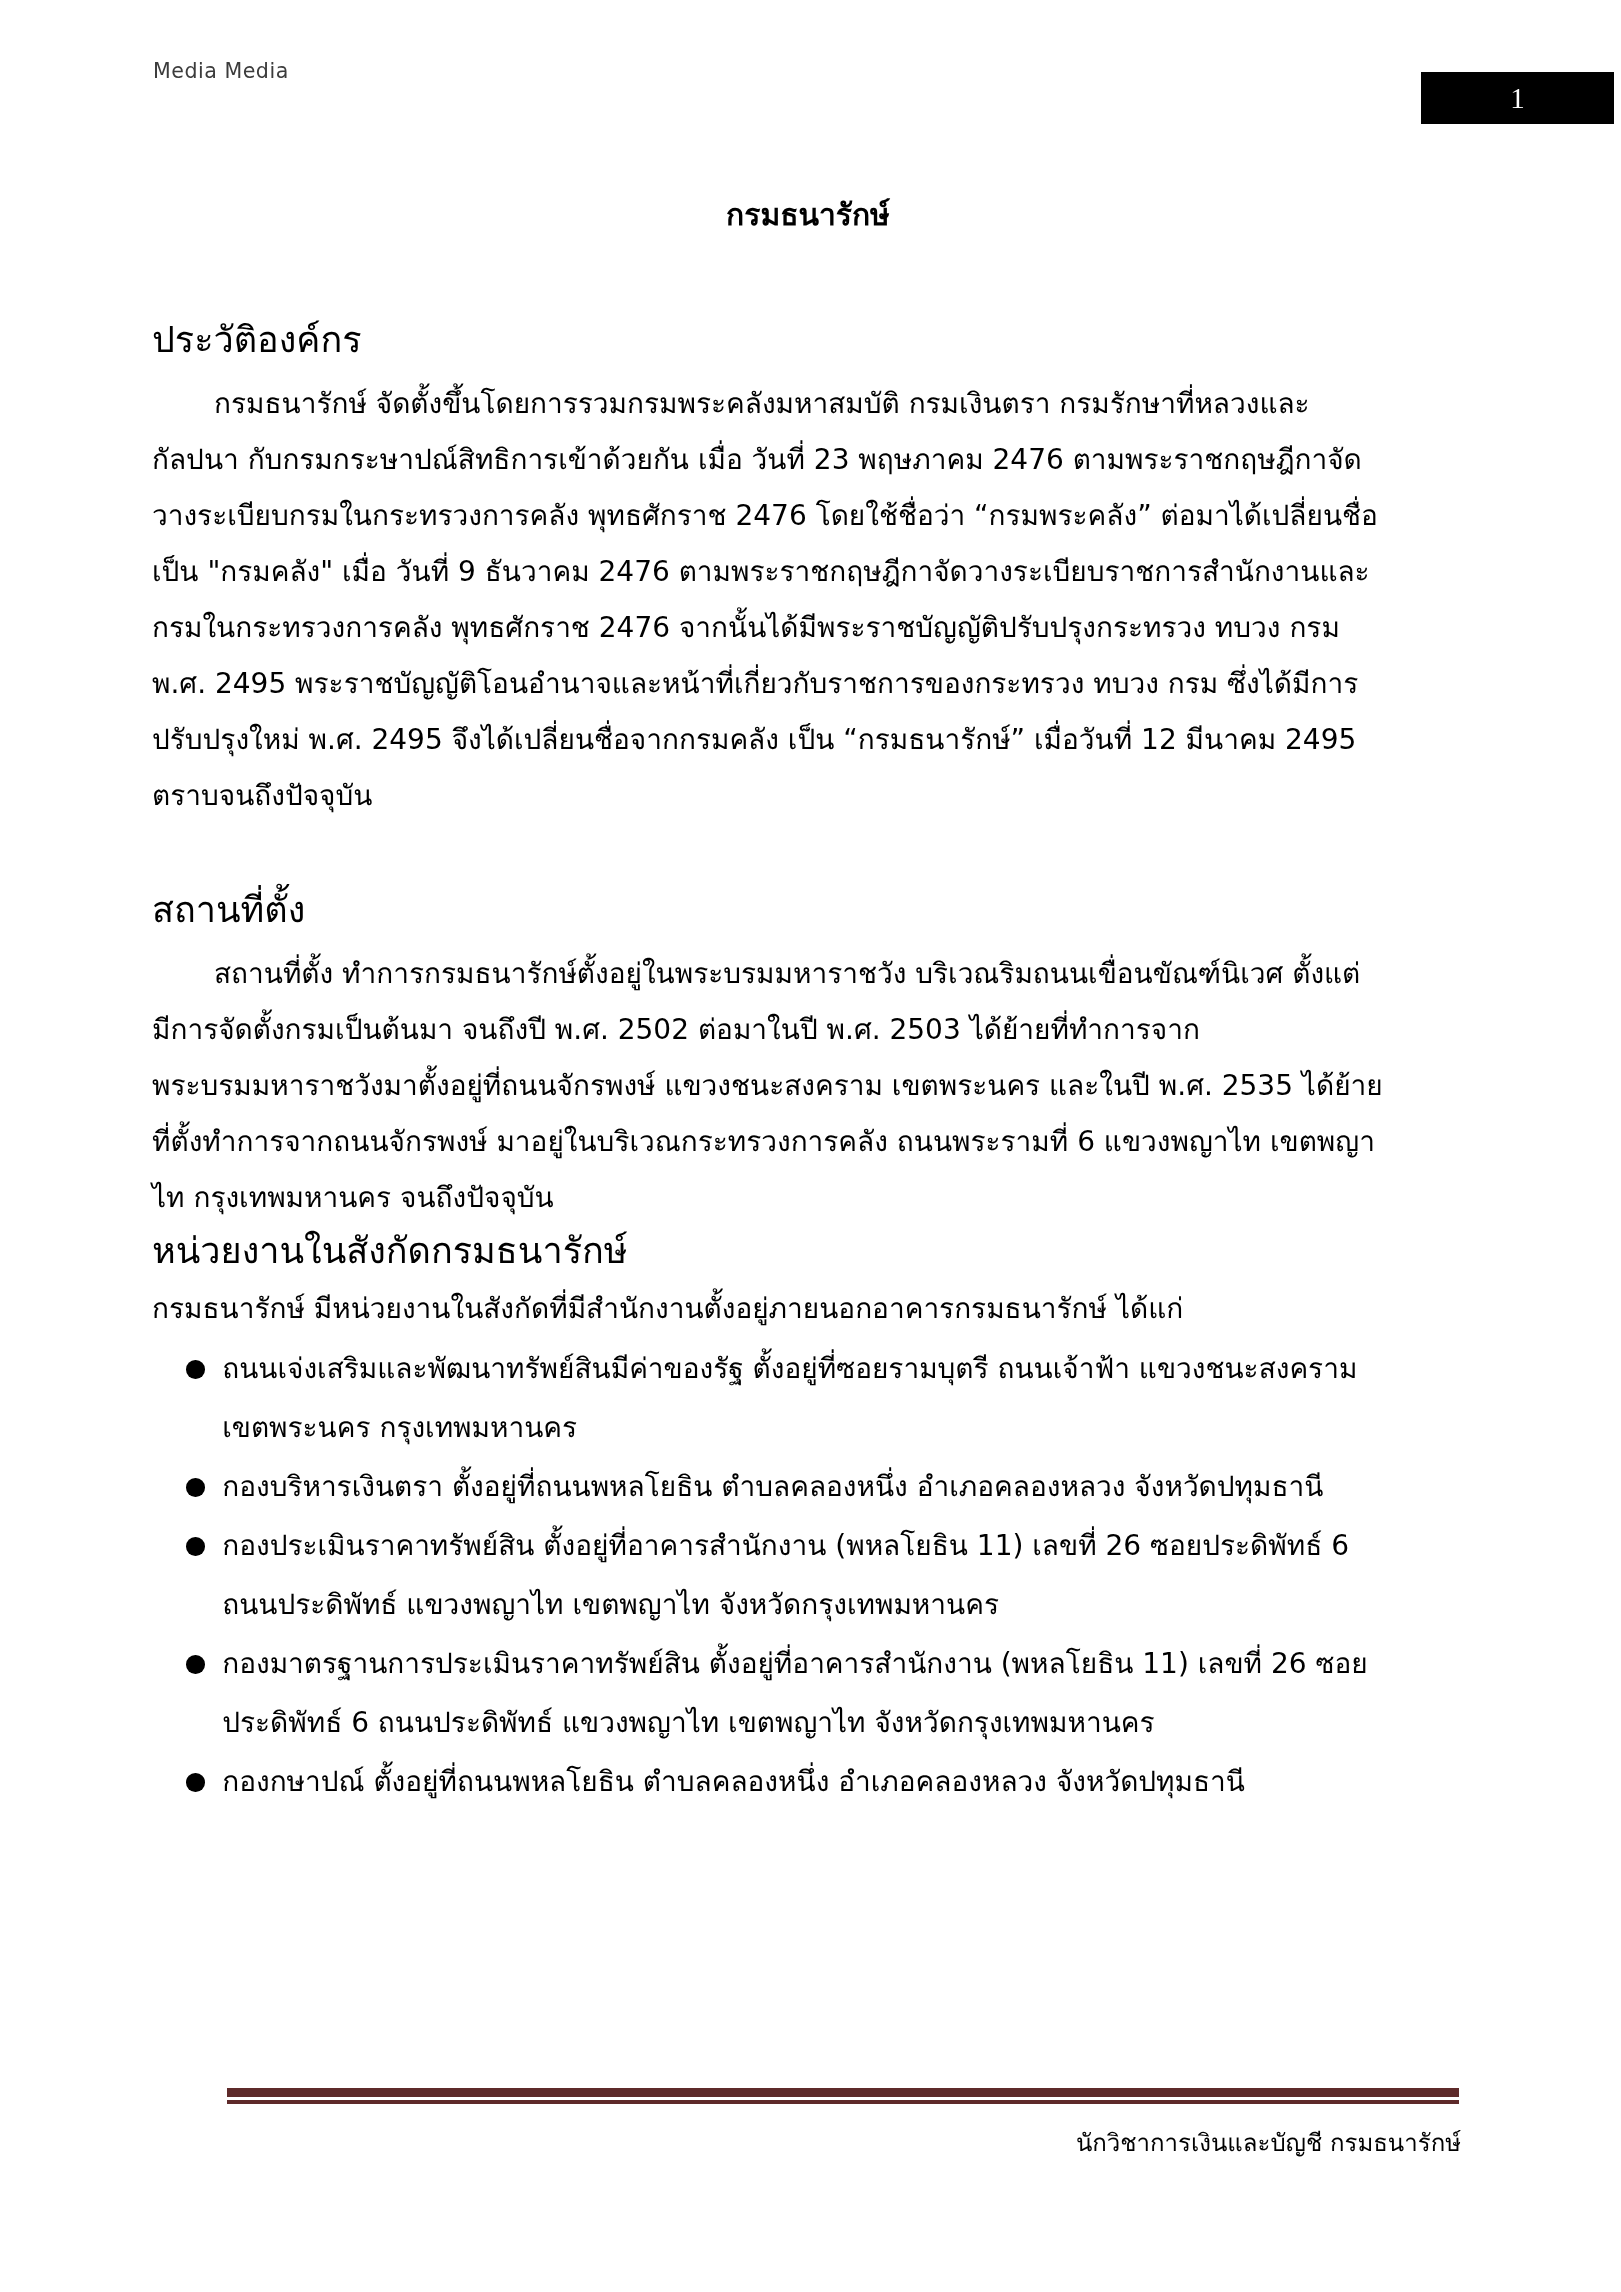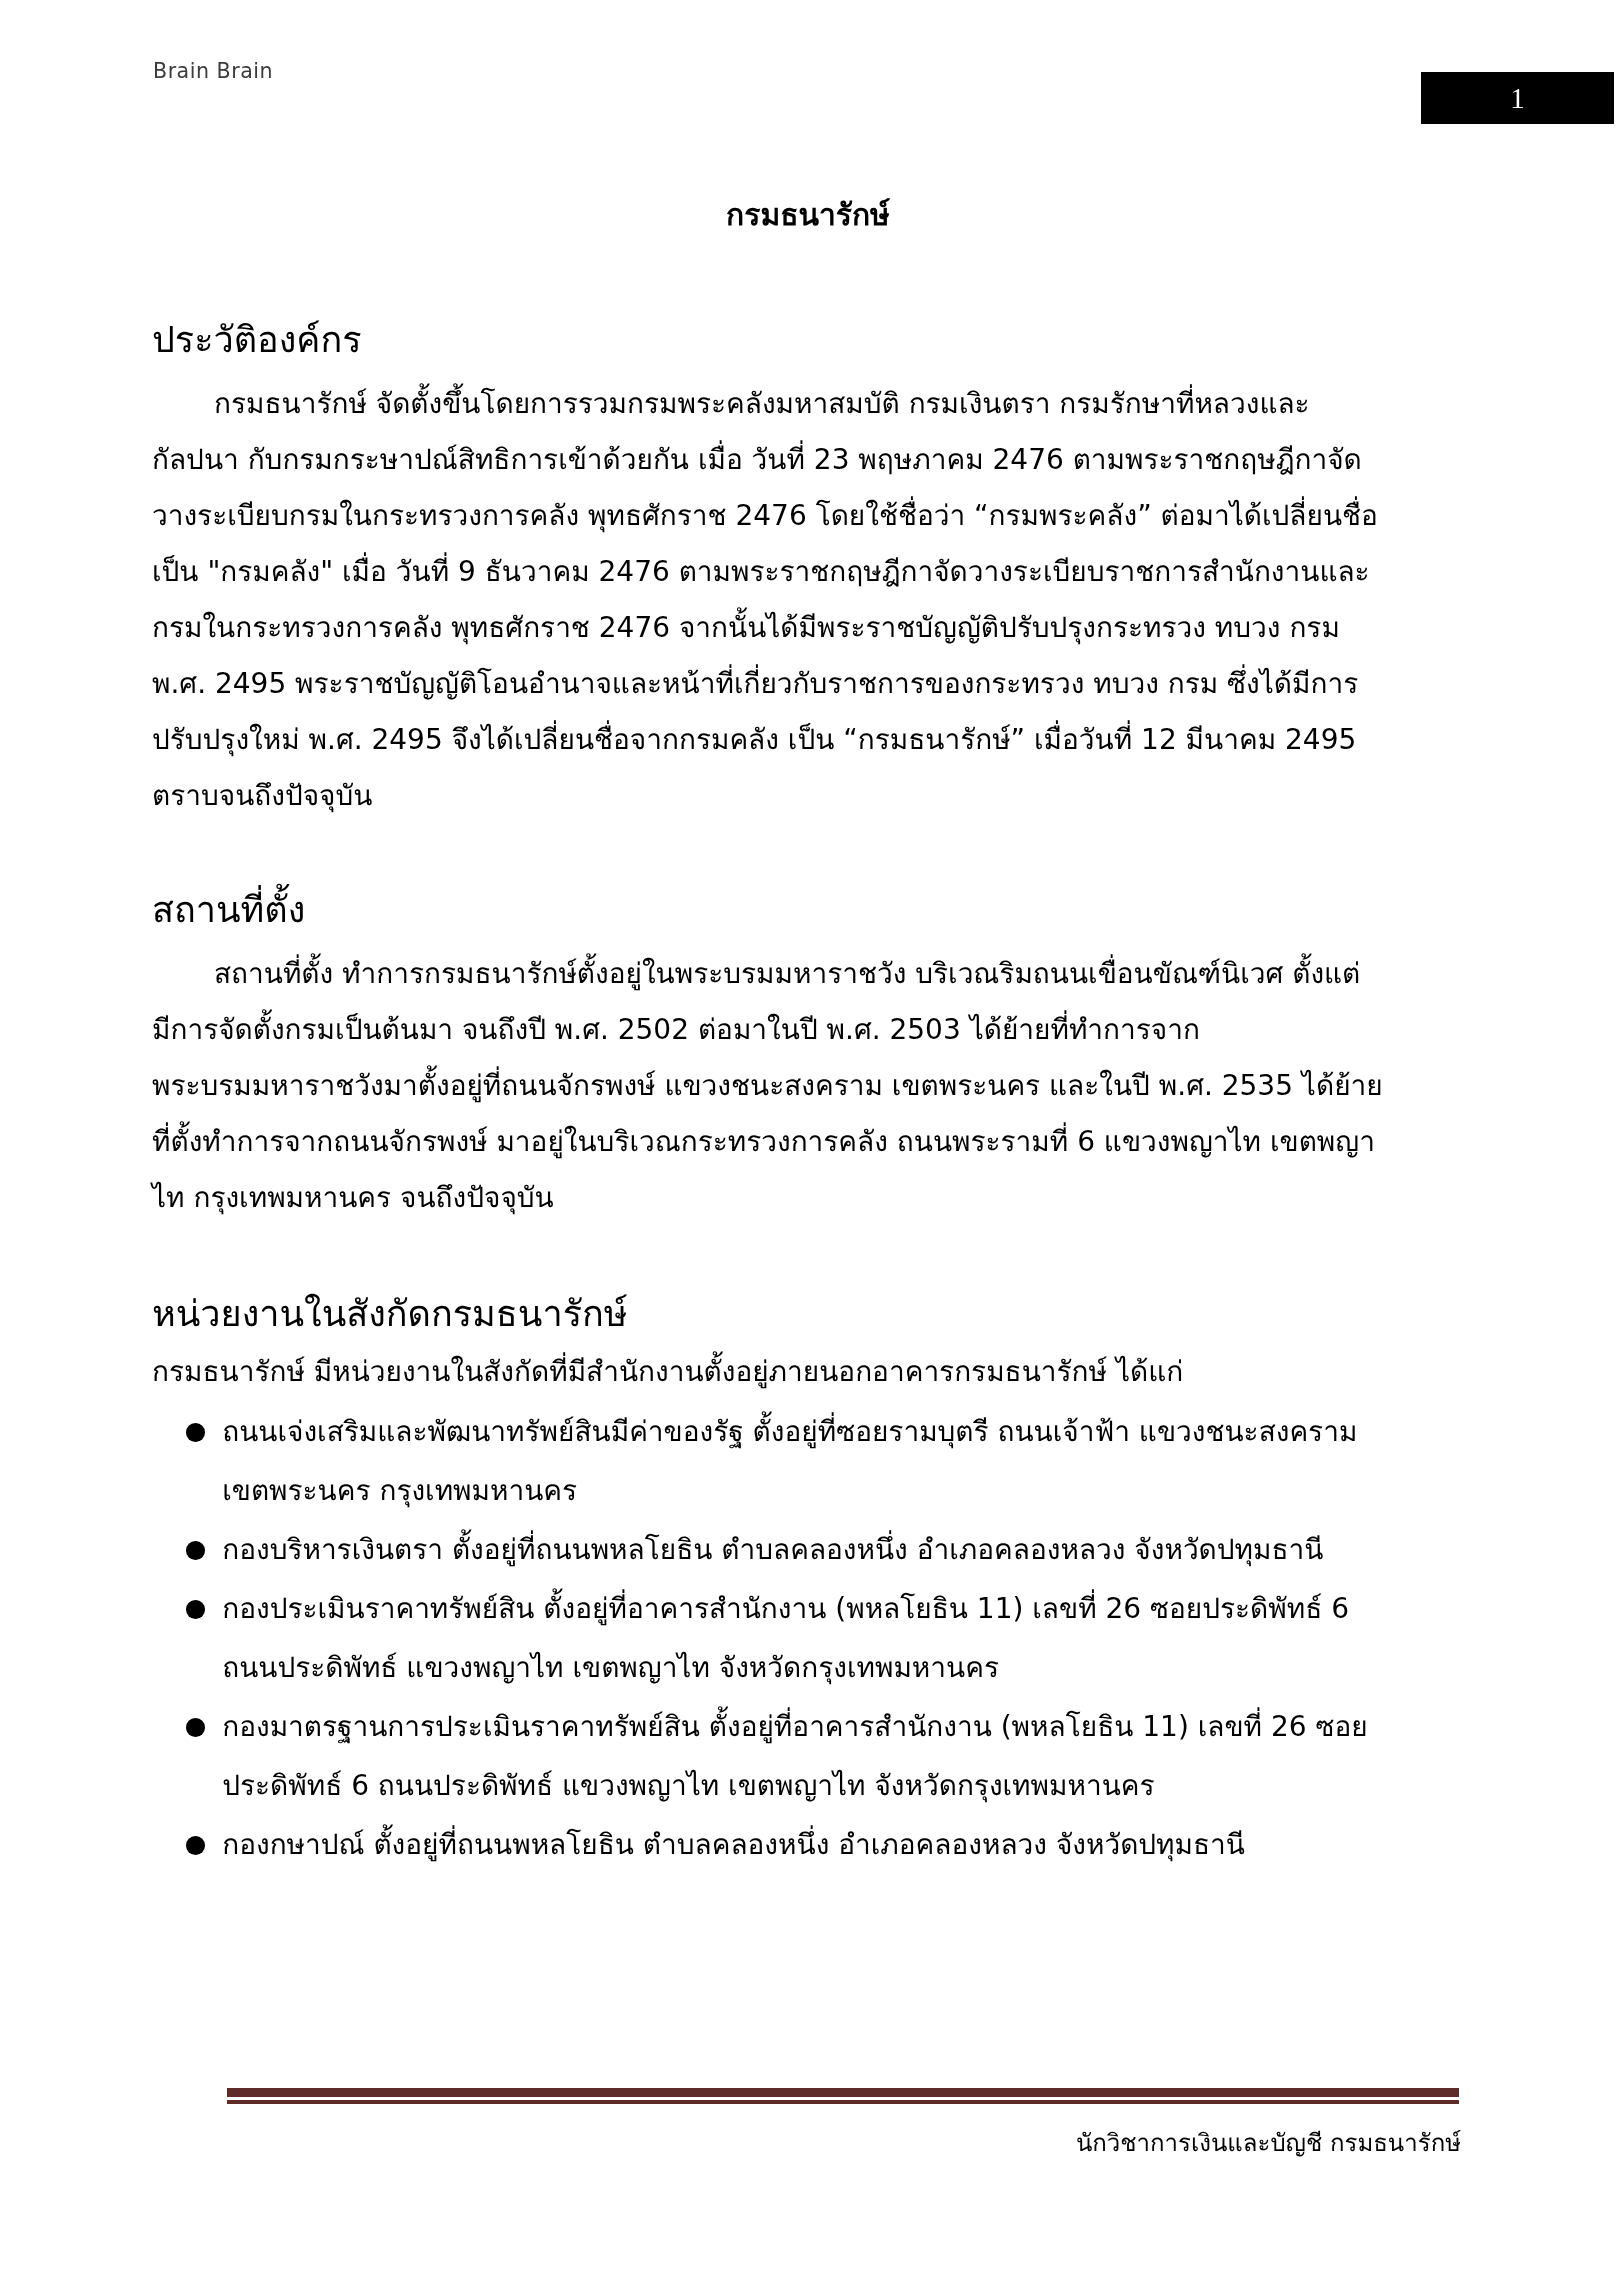--- a/index.html
+++ b/index.html
@@ -32,21 +32,21 @@
     text-align:center;
     font-size:30px; font-weight:bold;
     line-height:45px;
   }
   .section-heading {
     font-size:36px; font-weight:normal;
     line-height:49px;
   }
   .h1 { margin-top:78px; }
   .h2 { margin-top:61px; }
-  .h3 { margin-top:63px; }
+  .h3 { }
   .para {
     margin-top:11.8px;
     font-size:28px;
     line-height:56px;
     white-space:pre-line;
     text-indent:62px;
   }
   .intro {
     margin-top:5.9px;
     font-size:28px;
@@ -93,21 +93,21 @@
     top:2119px; right:160px;
     font-size:24px;
     line-height:49px;
   }
 </style>
 </head>
 <body>
 
 <div class="page">
 
-  <div class="brand">Brain Brain</div>
+  <div class="brand">Media Media</div>
 
   <div class="page-num-box">
     <span>1</span>
   </div>
 
   <div class="content">
 
     <div class="doc-title">กรมธนารักษ์</div>
 
     <div class="section-heading h1">ประวัติองค์กร</div>

